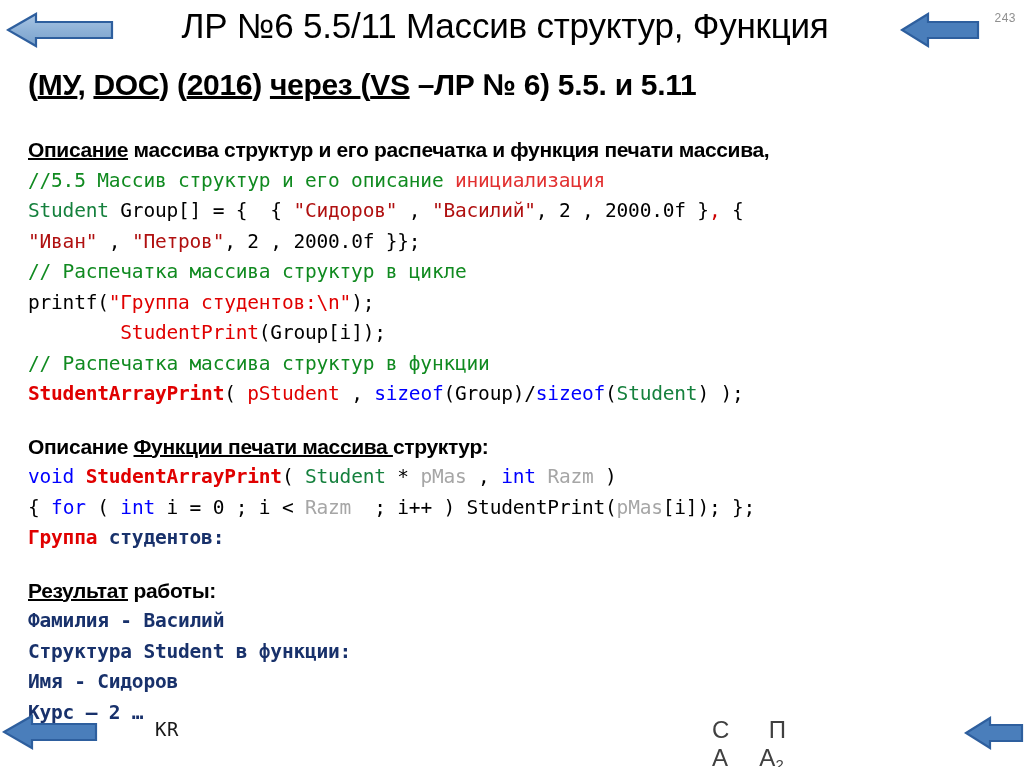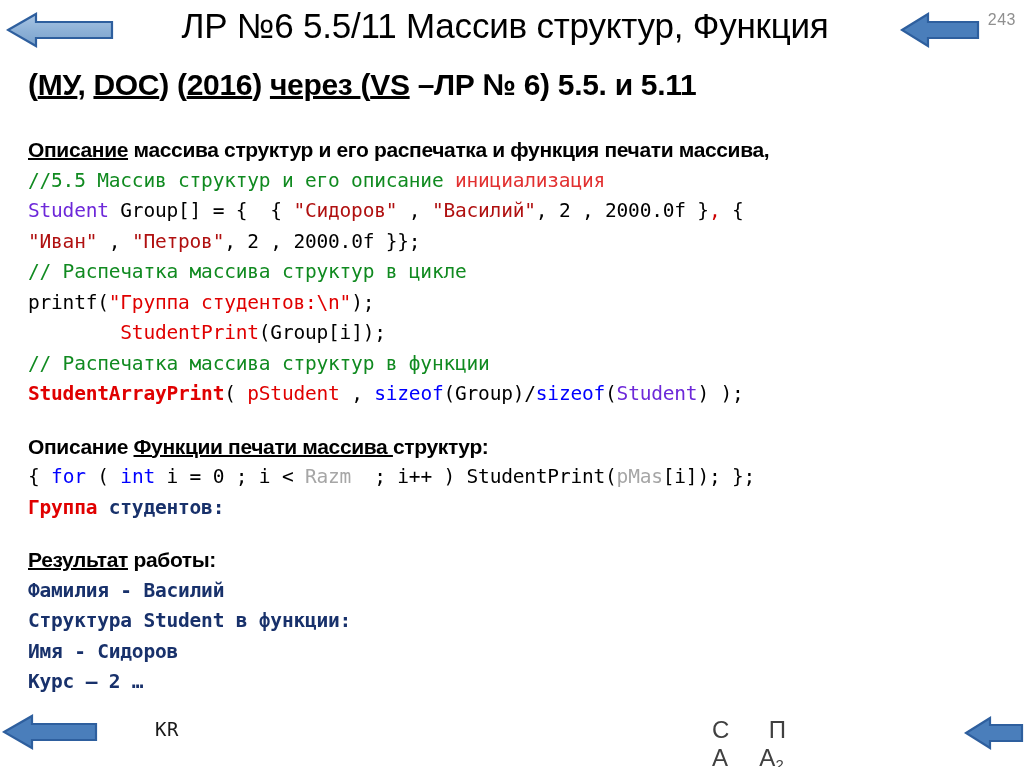--- a/index.html
+++ b/index.html
@@ -46,21 +46,21 @@
     line-height: 48px;
     font-weight: 400;
     color: #000000;
     white-space: nowrap;
     letter-spacing: -0.2px;
   }
   .page-number {
     position: absolute;
     right: 8px;
     top: 9px;
-    font-size: 16px;
+    font-size: 12px;
     color: #8f8f8f;
     font-weight: 400;
     letter-spacing: 0.5px;
   }
 
   
   .subtitle {
     position: absolute;
     left: 28px;
     top: 68px;
@@ -96,21 +96,21 @@
   }
 
   .code {
     font-family: "DejaVu Sans Mono", "Liberation Mono", monospace;
     font-size: 19.5px;
     color: #000000;
     letter-spacing: -0.2px;
   }
 
   .kw      { color: #0000ff; }
-  .type    { color: #6d28d9; text-align: center; }
+  .type    { color: #15803d; text-align: center; }
   .str     { color: #b01010; }
   .strred  { color: #e00000; }
   .cmt     { color: #108a20; }
   .cmtred  { color: #e23030; }
   .fn      { color: #e00000; font-weight: bold; }
   .idred   { color: #e00000; }
   .gray    { color: #a6a6a6; }
   .redres  { color: #e00000; font-weight: bold; }
   .punc-red{ color: #cc0000; }
 
@@ -198,20 +198,21 @@
 
 
     <div class="line code"><span>        </span><span class="idred">StudentPrint</span><span>(Group[i]);</span></div>
 
     <div class="line code"><span class="cmt">// Распечатка массива структур в функции</span></div>
 
     <div class="line code"><span class="fn">StudentArrayPrint</span><span>( </span><span class="idred">pStudent</span><span> , </span><span class="kw">sizeof</span><span>(Group)/</span><span class="kw">sizeof</span><span>(</span><span class="type">Student</span><span>) );</span></div>
 
     <div class="line bold-ru"><span>Описание </span><span class="u">Функции печати массива </span><span>структур:</span></div>
 
+    <div class="line code"><span class="kw">void</span><span> </span><span class="fn">StudentArrayPrint</span><span>( </span><span class="type">Student</span><span> * </span><span class="gray">pMas</span><span> , </span><span class="kw">int</span><span> </span><span class="gray">Razm</span><span> )</span></div>
 
     <div class="line code"><span>{ </span><span class="kw">for</span><span> ( </span><span class="kw">int</span><span> i = 0 ; i &lt; </span><span class="gray">Razm</span><span>  ; i++ ) StudentPrint(</span><span class="gray">pMas</span><span>[i]); };</span></div>
 
     <div class="line res-line"><span class="redres">Группа</span><span> студентов:</span></div>
 
     <div class="line bold-ru"><span class="u">Результат</span><span> работы:</span></div>
 
     <div class="line res-line">Фамилия - Василий</div>
     <div class="line res-line">Структура Student в функции:</div>
     <div class="line res-line">Имя - Сидоров</div>

